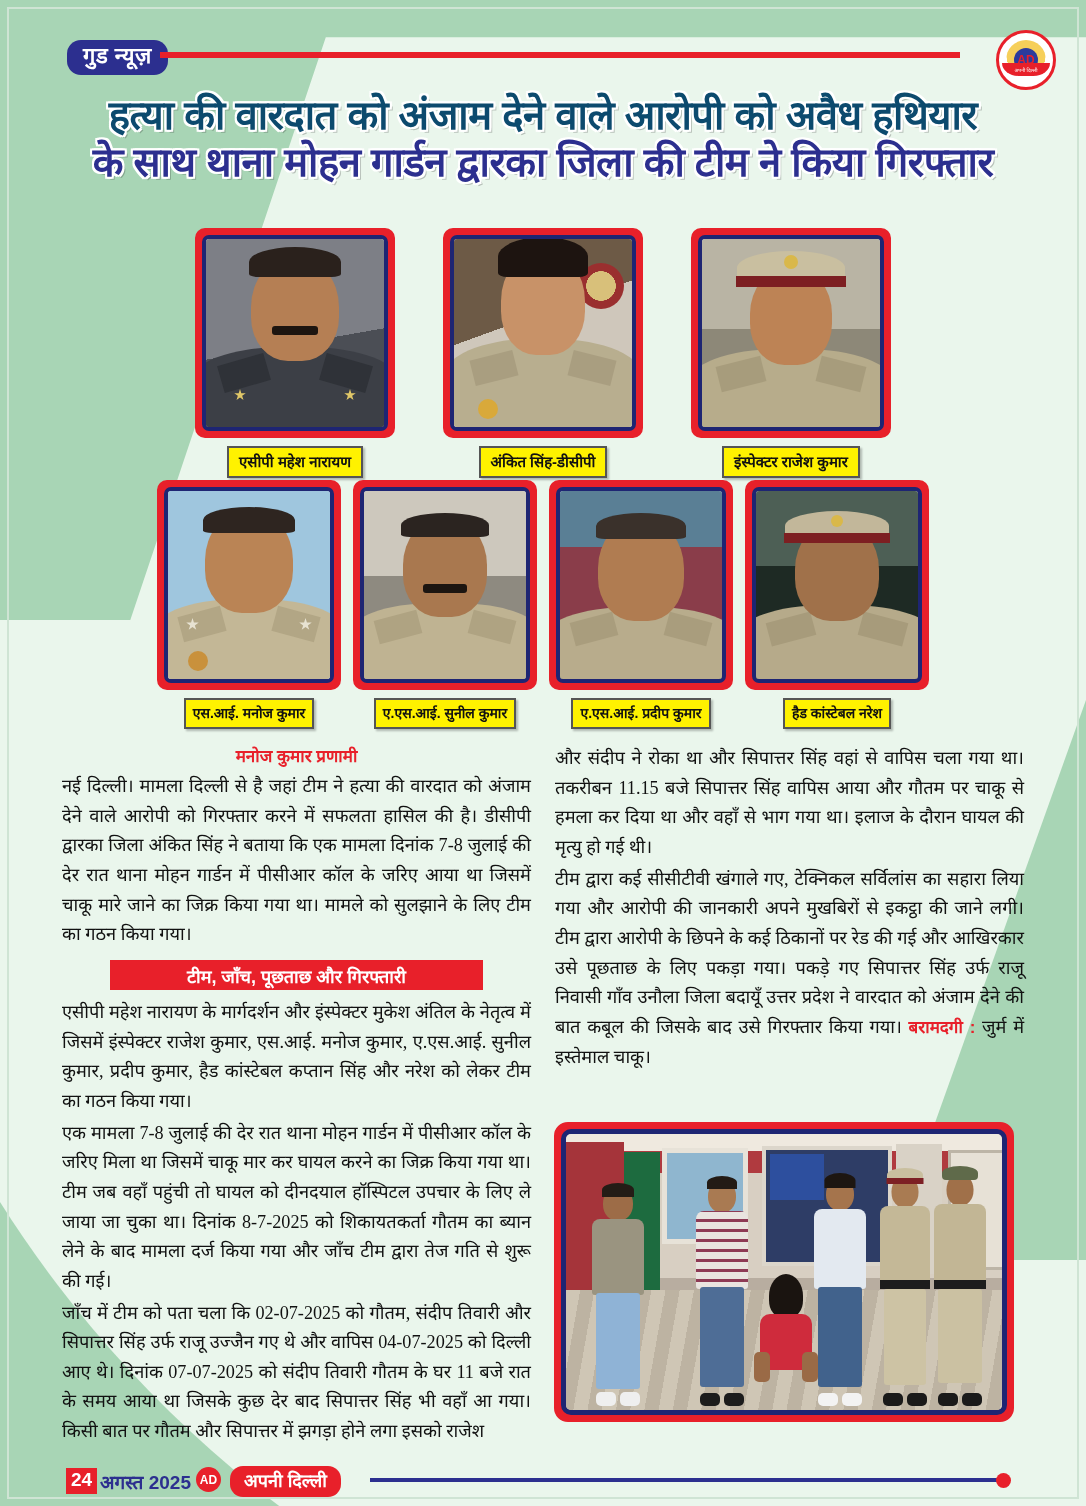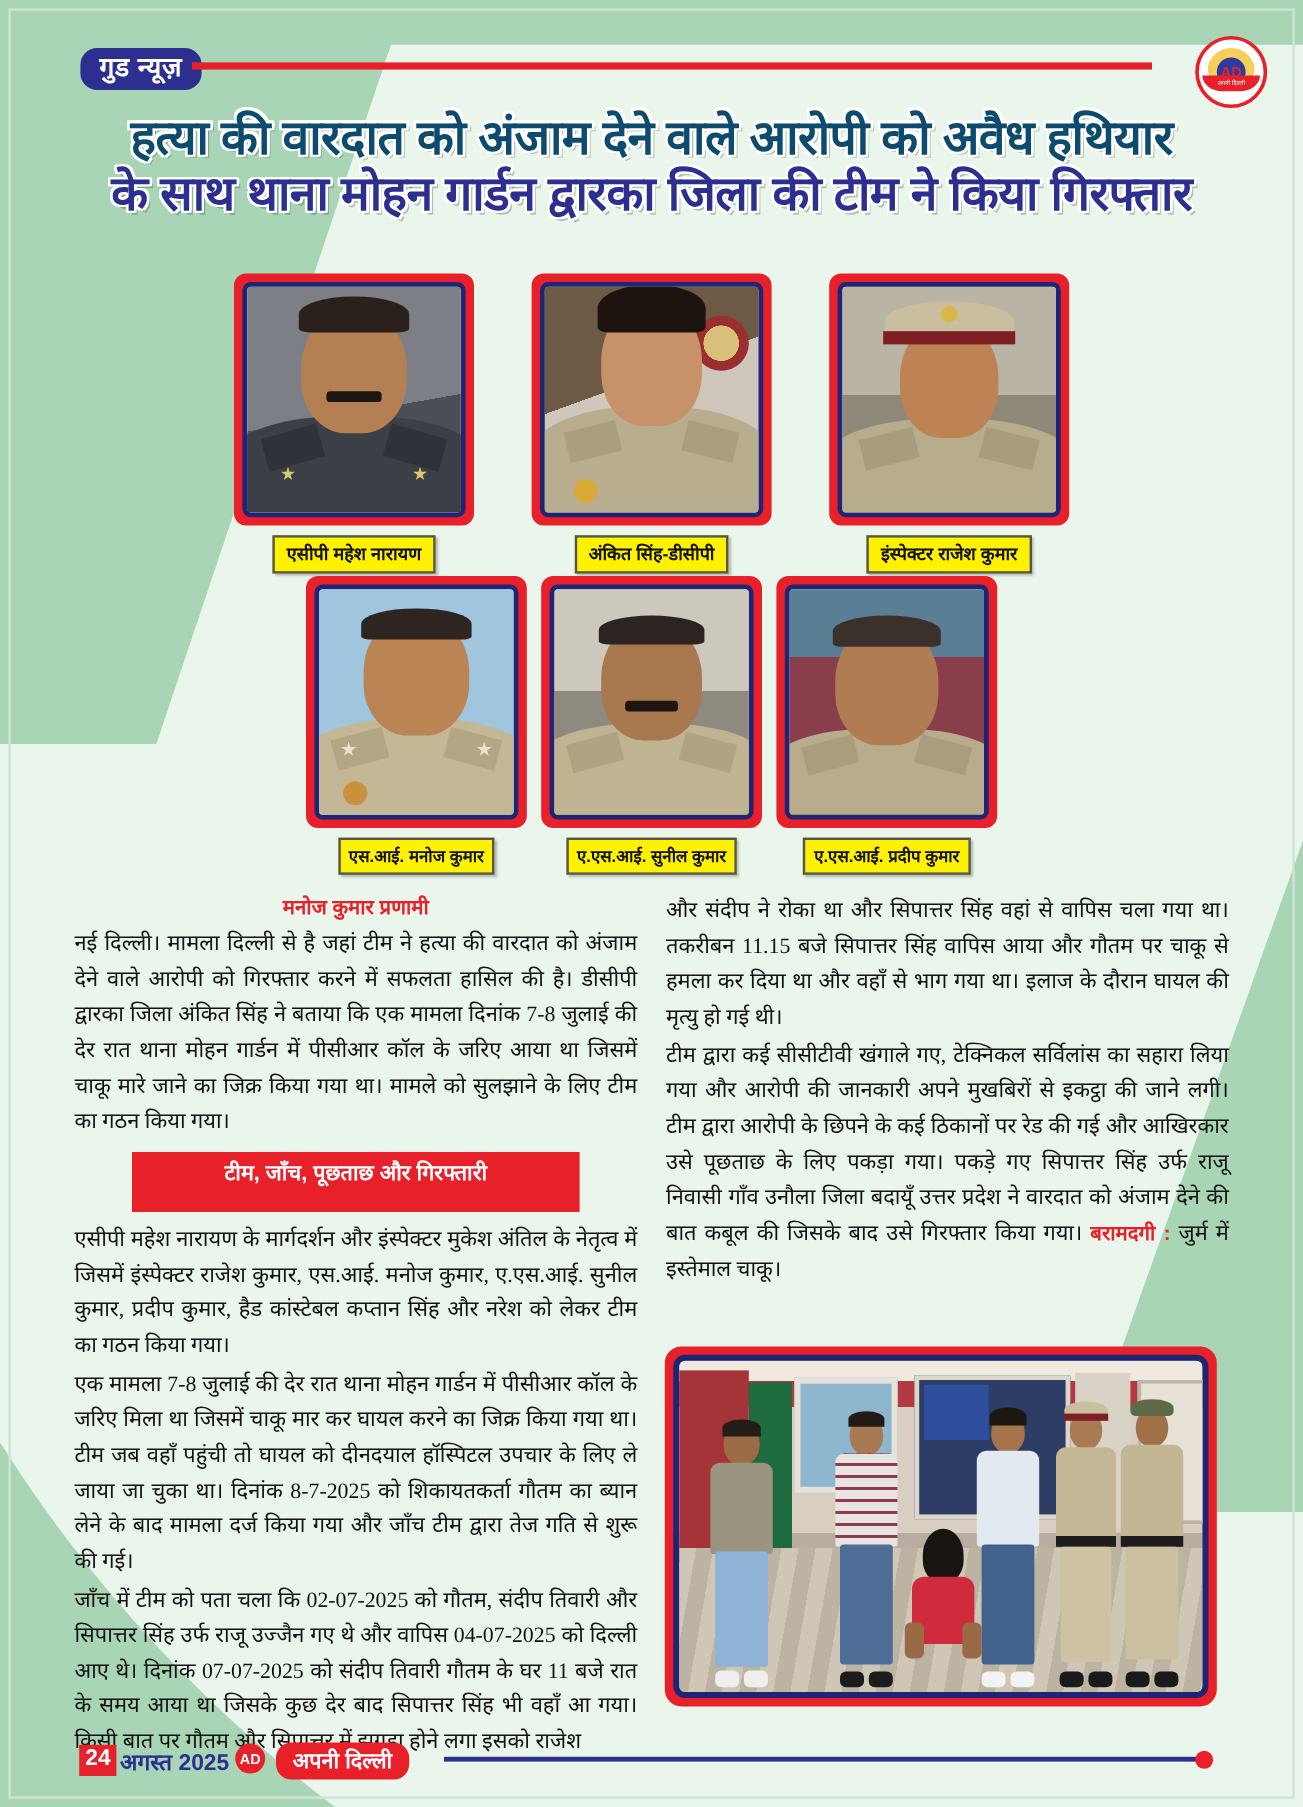--- a/index.html
+++ b/index.html
@@ -255,21 +255,21 @@
     margin-bottom: 5px;
   }
 
   .subhead-banner {
     background: #e8202a;
     color: #ffffff;
     text-align: center;
     font-family: "Liberation Sans", sans-serif;
     font-weight: bold;
     font-size: 18px;
-    padding: 4px 0 22px 0;
+    padding: 4px 0 2px 0;
     margin: 10px 48px 8px 48px;
   }
 
   p.body {
     font-size: 18.2px;
     line-height: 1.63;
     text-align: justify;
     color: #111111;
     margin-bottom: 2px;
   }
@@ -298,21 +298,21 @@
     border-radius: 10px;
     width: 100%; height: 100%;
     overflow: hidden;
     position: relative;
     background: #b9a99a;
   }
 
   
   .footer {
     position: absolute;
-    left: 0; bottom: 18px;
+    left: 0; bottom: 4px;
     width: 898px; height: 40px;
   }
   .f-date-num {
     position: absolute; left: 66px; top: 6px;
     background: #e8202a; color: #fff;
     font-family: "Liberation Sans", sans-serif;
     font-weight: bold; font-size: 19px;
     padding: 1px 5px 3px 5px;
   }
   .f-date-rest {
@@ -485,20 +485,37 @@
             <div class="collarR" style="right:12px;bottom:38px;width:44px;height:24px;background:#a99d7d;transform:rotate(15deg);"></div>
             <div class="head" style="bottom:58px;width:86px;height:102px;background:#b07c51;"></div>
             <div class="hair" style="bottom:140px;width:90px;height:26px;background:#3a312b;"></div>
           </div>
         </div>
       </div>
       <div class="caption">ए.एस.आई. प्रदीप कुमार</div>
     </div>
 
 
+    <div class="pcard">
+      <div class="pframe">
+        <div class="pframe-inner">
+          <div class="photo">
+            <div class="bgwall" style="background:linear-gradient(180deg,#4d5f55 0 40%,#1e2a24 40% 100%);"></div>
+            <div class="torso" style="bottom:0;width:200px;height:74px;background:#b6aa8a;"></div>
+            <div class="collarL" style="left:12px;bottom:38px;width:46px;height:24px;background:#a79b7b;transform:rotate(-15deg);"></div>
+            <div class="collarR" style="right:12px;bottom:38px;width:46px;height:24px;background:#a79b7b;transform:rotate(15deg);"></div>
+            <div class="head" style="bottom:58px;width:84px;height:100px;background:#a0714a;"></div>
+            <div class="cap" style="bottom:138px;width:104px;height:30px;background:#c2b79a;"></div>
+            <div class="capband" style="bottom:136px;width:106px;height:10px;background:#7d1f22;"></div>
+            <div class="badge-dot" style="left:50%;transform:translateX(-50%);bottom:152px;width:12px;height:12px;background:#d9b84a;"></div>
+          </div>
+        </div>
+      </div>
+      <div class="caption">हैड कांस्टेबल नरेश</div>
+    </div>
 
   </div>
 
   <div class="article">
     <div class="cols">
       <div class="col">
         <div class="byline">मनोज कुमार प्रणामी</div>
         <p class="body">नई दिल्ली। मामला दिल्ली से है जहां टीम ने हत्या की वारदात को अंजाम देने वाले आरोपी को गिरफ्तार करने में सफलता हासिल की है। डीसीपी द्वारका जिला अंकित सिंह ने बताया कि एक मामला दिनांक 7-8 जुलाई की देर रात थाना मोहन गार्डन में पीसीआर कॉल के जरिए आया था जिसमें चाकू मारे जाने का जिक्र किया गया था। मामले को सुलझाने के लिए टीम का गठन किया गया।</p>
         <div class="subhead-banner">टीम, जाँच, पूछताछ और गिरफ्तारी</div>
         <p class="body">एसीपी महेश नारायण के मार्गदर्शन और इंस्पेक्टर मुकेश अंतिल के नेतृत्व में जिसमें इंस्पेक्टर राजेश कुमार, एस.आई. मनोज कुमार, ए.एस.आई. सुनील कुमार, प्रदीप कुमार, हैड कांस्टेबल कप्तान सिंह और नरेश को लेकर टीम का गठन किया गया।</p>

